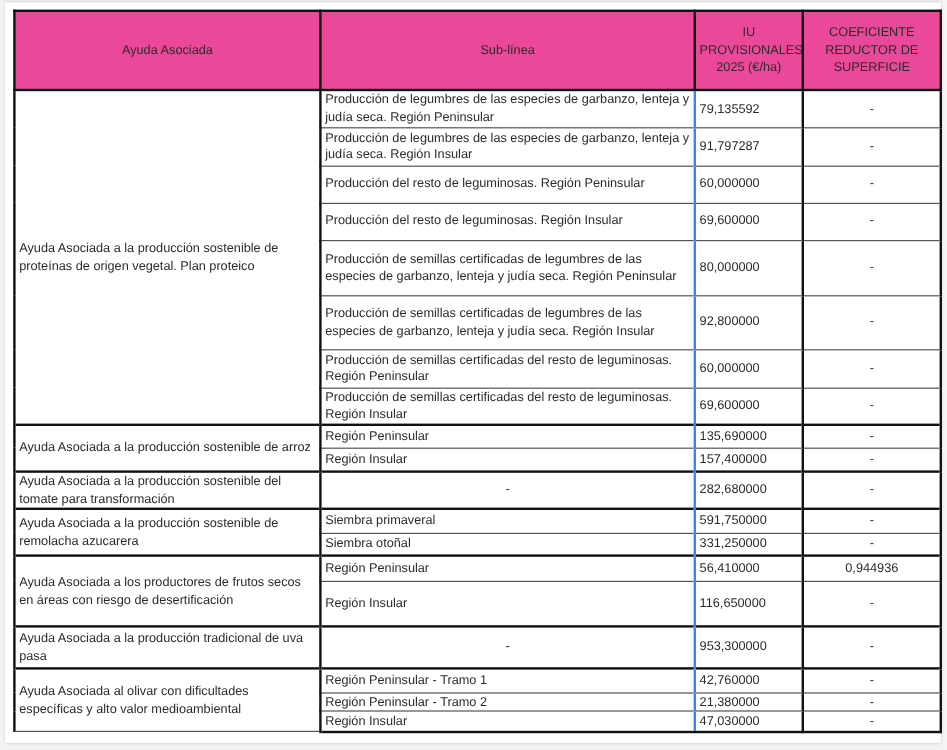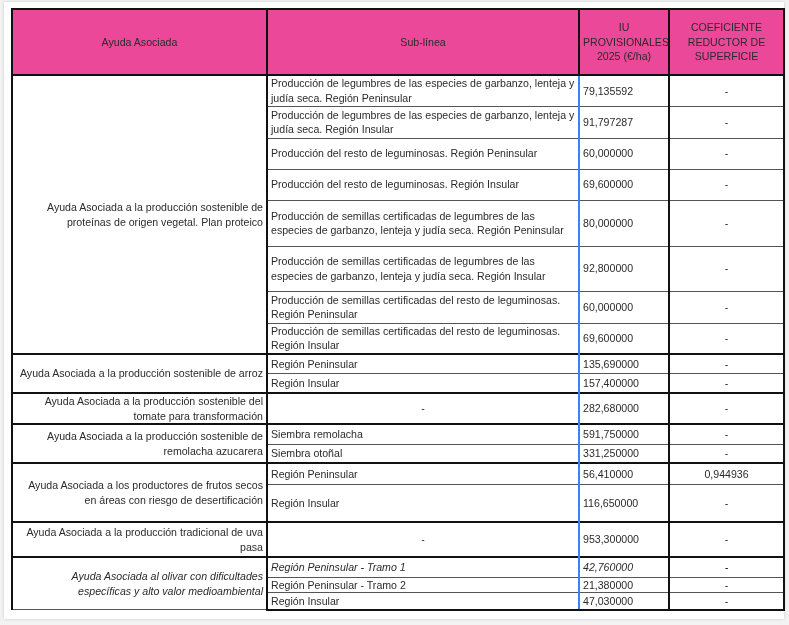--- a/index.html
+++ b/index.html
@@ -16,21 +16,21 @@
     position: absolute; left: 7px; top: 6px;
     border-collapse: collapse; table-layout: fixed;
     width: 772px; font-size: 10.6px; line-height: 14.5px;
   }
   col.c1 { width: 255px; } col.c2 { width: 312px; } col.c3 { width: 90px; } col.c4 { width: 115px; }
   th, td { border: 1px solid #555; padding: 0 3px; vertical-align: middle; }
   th {
     background: #ec4899; font-weight: normal; text-align: center; height: 64px;
     border: 2px solid #111;
   }
-  td.ayuda { text-align: right; border-left: 2px solid #111; border-right: 2px solid #111; }
+  td.ayuda { text-align: left; border-left: 2px solid #111; border-right: 2px solid #111; }
   td.sub { text-align: left; }
   td.sub.center { text-align: center; }
   td.iu { text-align: left; border-left: 2px solid #3b82f6; border-right: 2px solid #111; }
   td.coef { text-align: center; border-right: 2px solid #111; }
   tr.grp-start td { border-top: 2px solid #111; }
   tr.last td { border-bottom: 2px solid #111; }
 </style>
 </head>
 <body>
 
@@ -104,21 +104,21 @@
           <td class="coef">-</td>
         </tr>
         <tr class="grp-start" style="height: 27px;">
           <td class="ayuda" rowspan="1">Ayuda Asociada a la producción sostenible del tomate para transformación</td>
           <td class="sub center">-</td>
           <td class="iu">282,680000</td>
           <td class="coef">-</td>
         </tr>
         <tr class="grp-start" style="height: 20px; margin-top: 12px;">
           <td class="ayuda" rowspan="2">Ayuda Asociada a la producción sostenible de remolacha azucarera</td>
-          <td class="sub">Siembra remolacha</td>
+          <td class="sub">Siembra primaveral</td>
           <td class="iu">591,750000</td>
           <td class="coef">-</td>
         </tr>
         <tr class="" style="height: 19px;">
           <td class="sub">Siembra otoñal</td>
           <td class="iu">331,250000</td>
           <td class="coef">-</td>
         </tr>
         <tr class="grp-start" style="height: 21px;">
           <td class="ayuda" rowspan="2">Ayuda Asociada a los productores de frutos secos en áreas con riesgo de desertificación</td>
@@ -130,21 +130,21 @@
           <td class="sub">Región Insular</td>
           <td class="iu">116,650000</td>
           <td class="coef">-</td>
         </tr>
         <tr class="grp-start" style="height: 35px;">
           <td class="ayuda" rowspan="1">Ayuda Asociada a la producción tradicional de uva pasa</td>
           <td class="sub center">-</td>
           <td class="iu">953,300000</td>
           <td class="coef">-</td>
         </tr>
-        <tr class="grp-start" style="height: 20px; font-style: italic;">
+        <tr class="grp-start" style="height: 20px;">
           <td class="ayuda" rowspan="3">Ayuda Asociada al olivar con dificultades específicas y alto valor medioambiental</td>
           <td class="sub">Región Peninsular - Tramo 1</td>
           <td class="iu">42,760000</td>
           <td class="coef">-</td>
         </tr>
         <tr class="" style="height: 15px;">
           <td class="sub">Región Peninsular - Tramo 2</td>
           <td class="iu">21,380000</td>
           <td class="coef">-</td>
         </tr>

